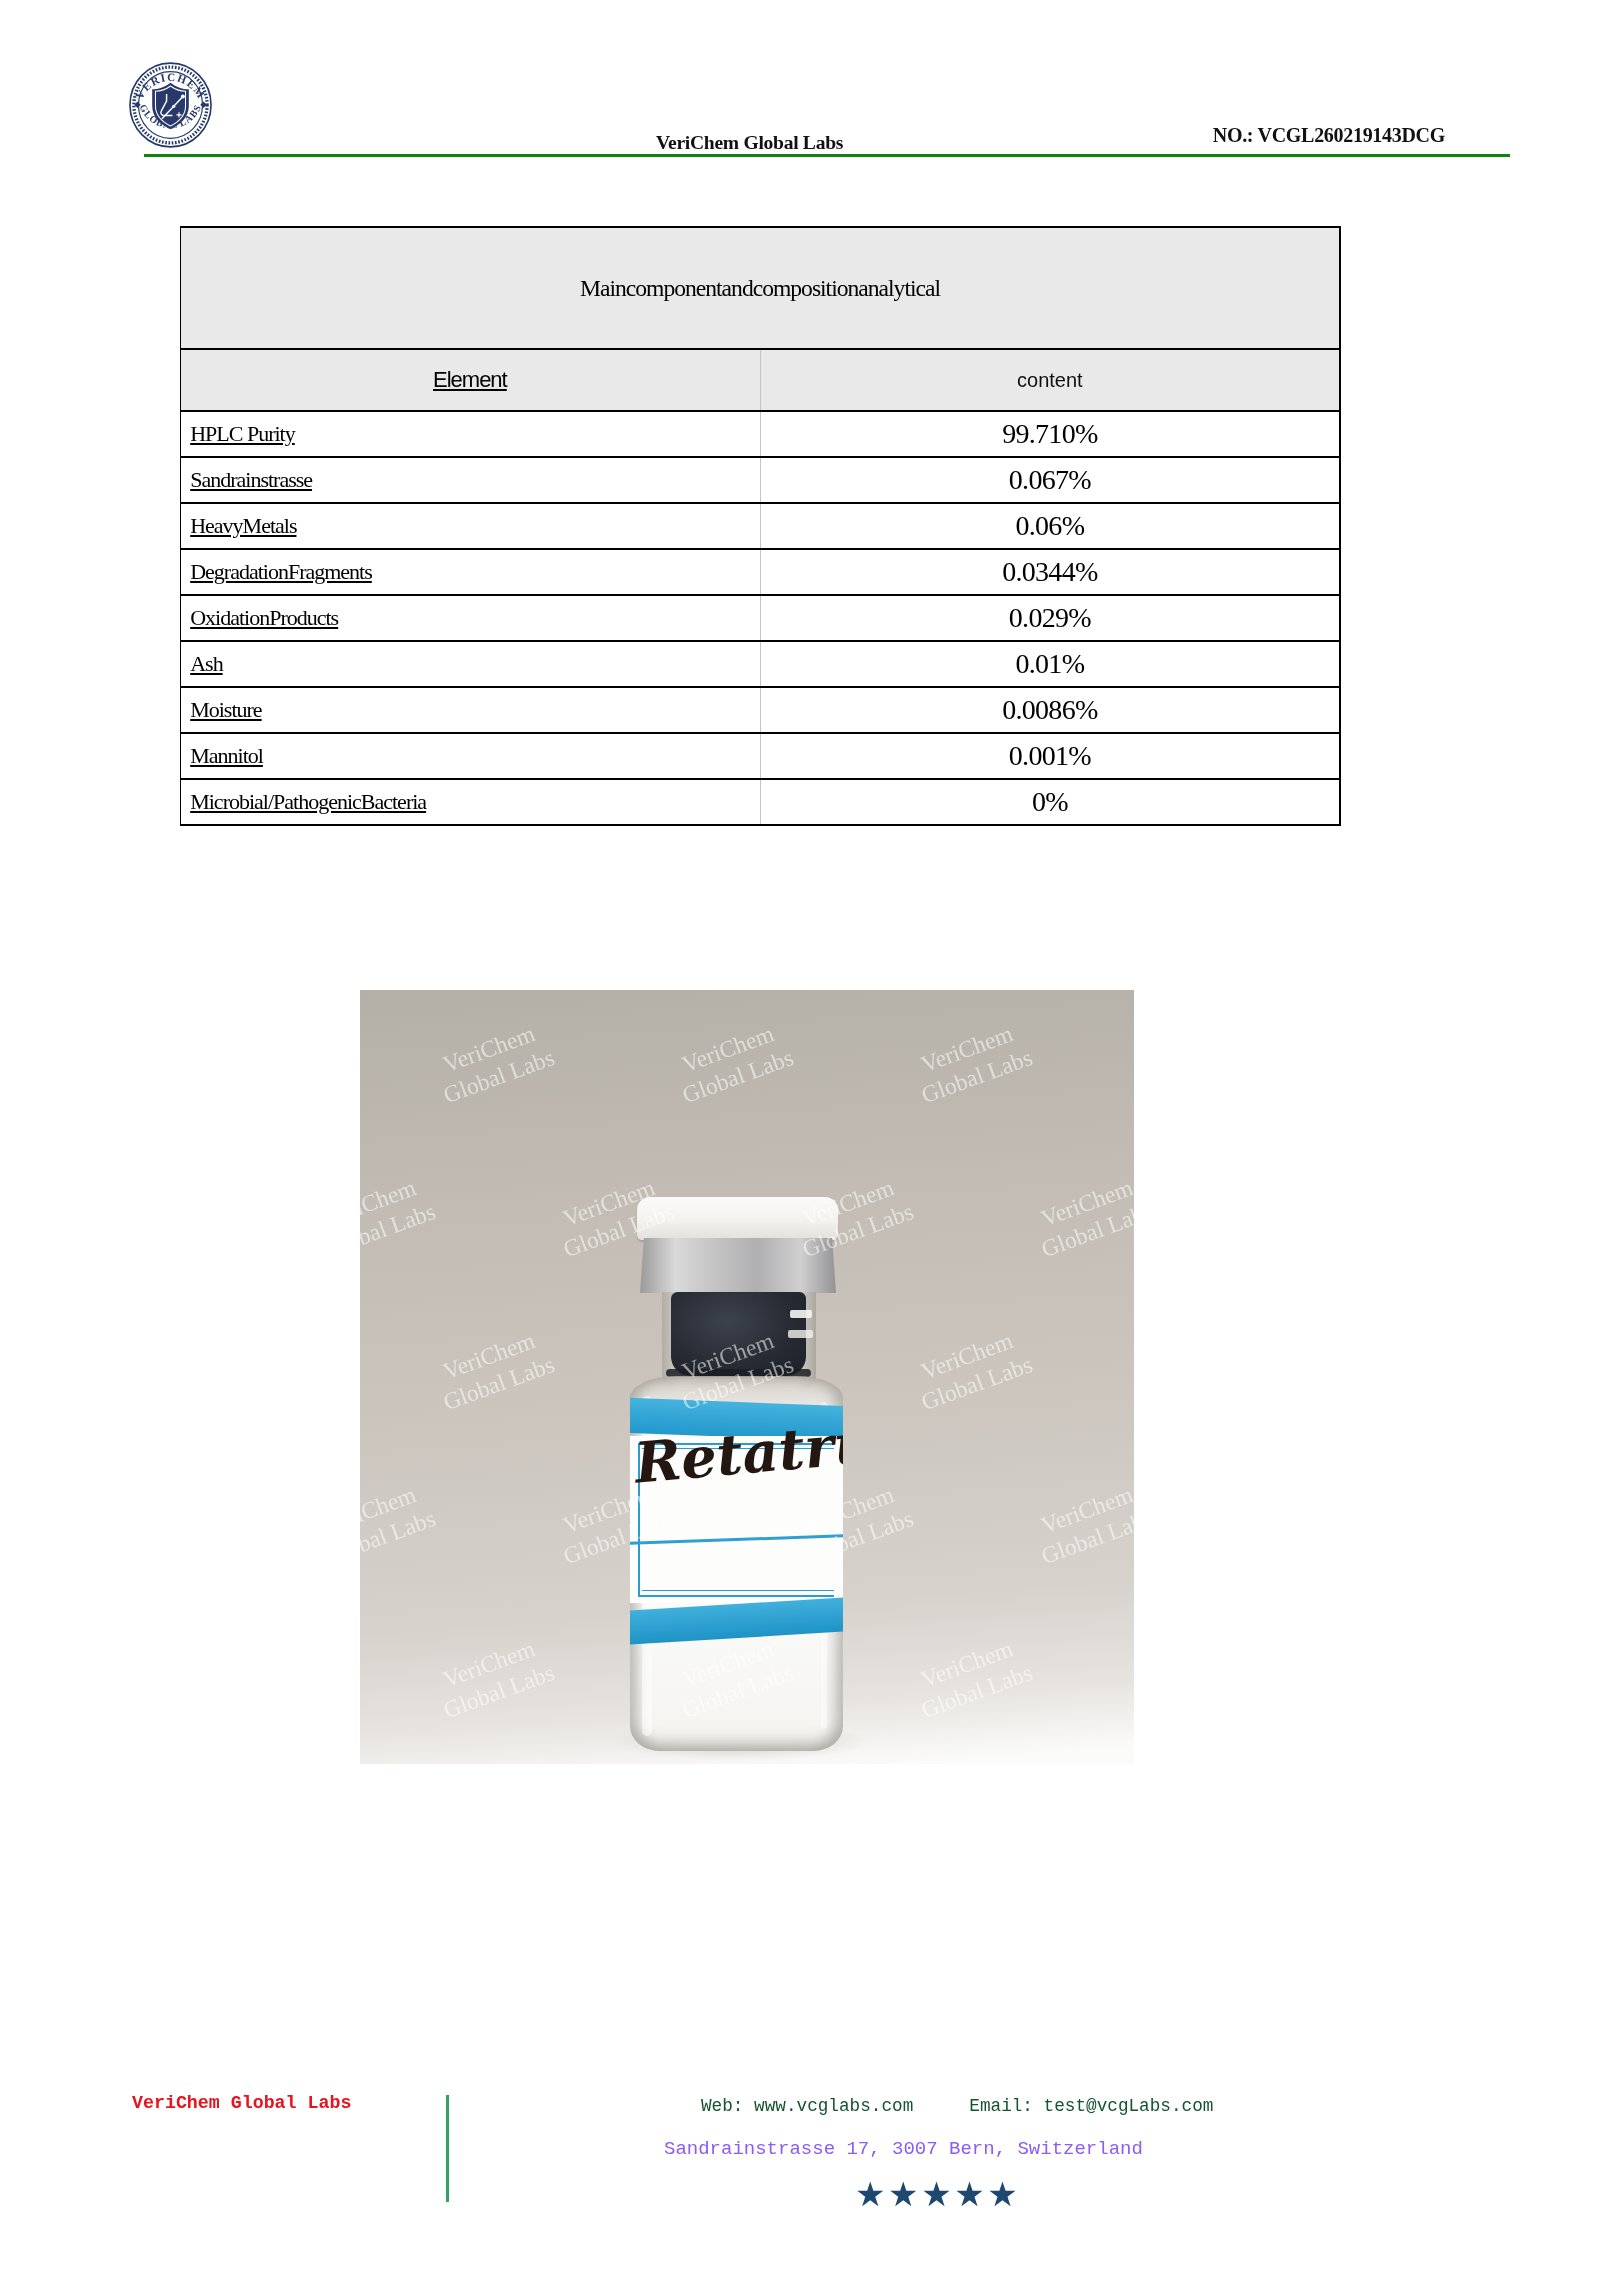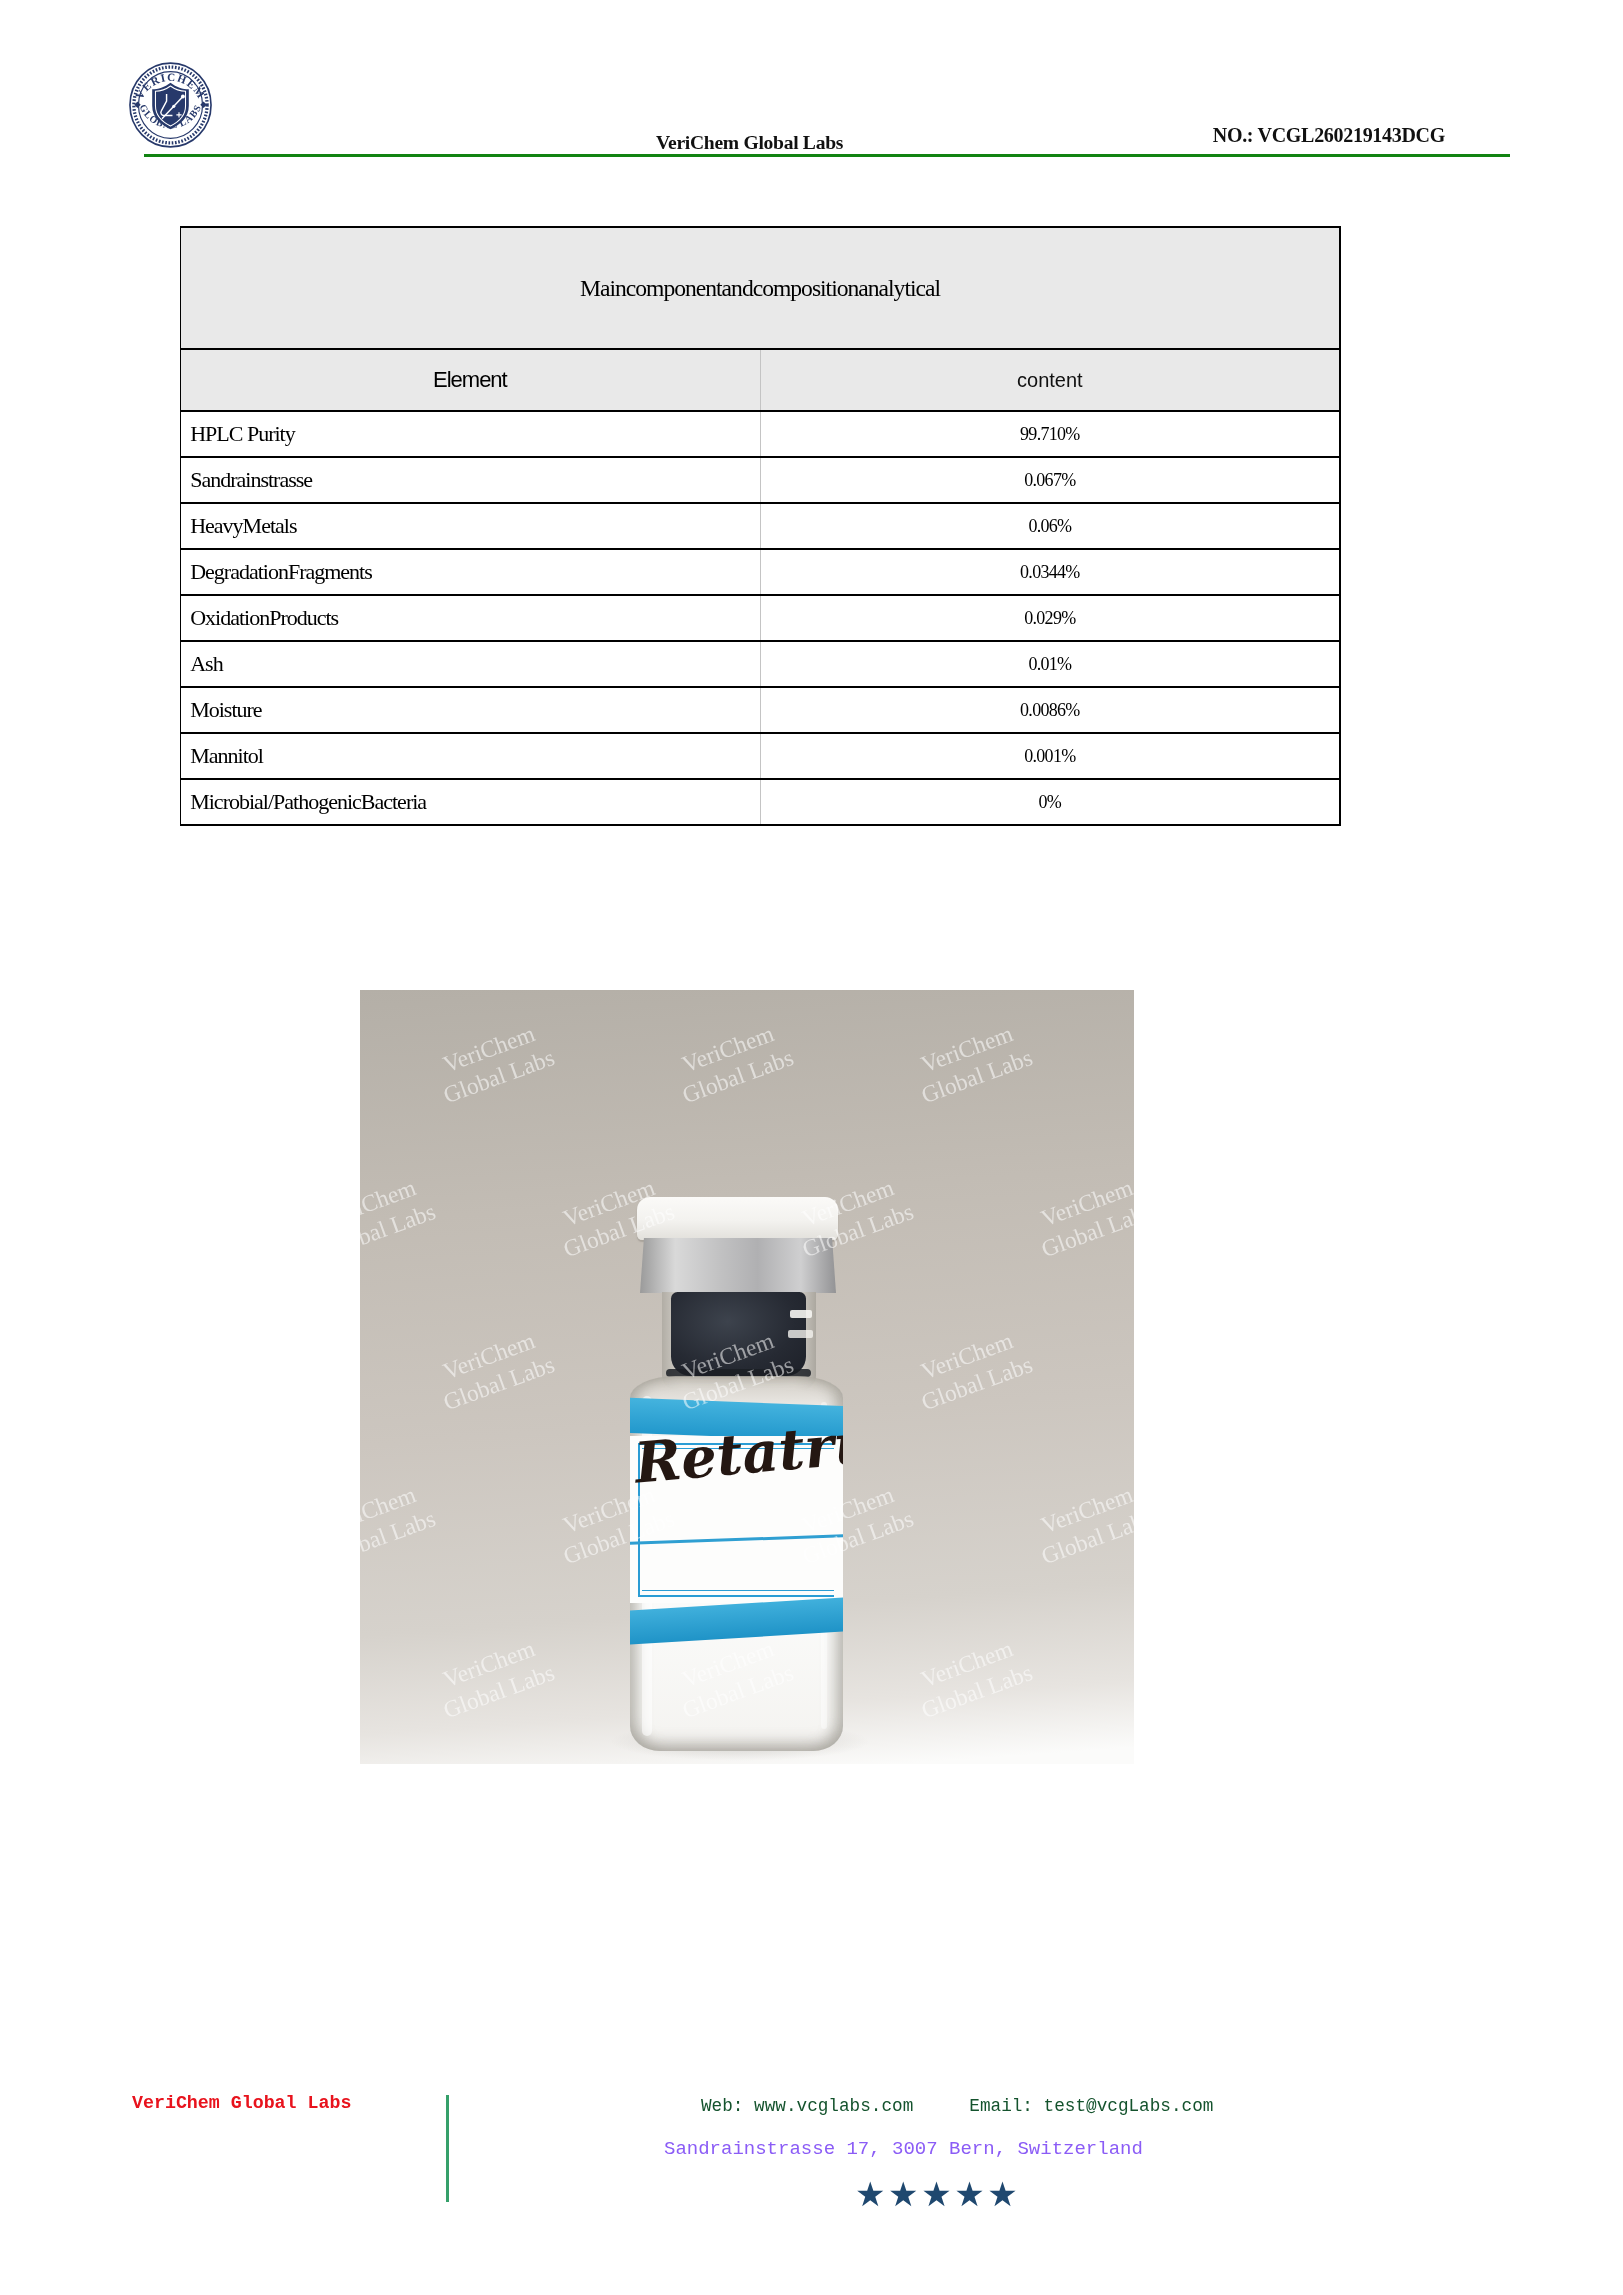--- a/index.html
+++ b/index.html
@@ -17,22 +17,22 @@
   
   .coa-table{position:absolute;left:180px;top:226px;width:1161px;border-collapse:collapse;
         table-layout:fixed;}
   .coa-table td{border-bottom:2px solid #000;}
   .coa-table .title-cell{height:118px;background:#e9e9e9;text-align:center;vertical-align:middle;
         font-size:23.6px;letter-spacing:-1px;color:#000;border-top:2px solid #000;}
   .coa-table .head-cell{height:58px;background:#e9e9e9;text-align:center;vertical-align:middle;
         font-family:"Liberation Sans",sans-serif;font-size:20px;color:#111;}
   .coa-table .el{width:667px;text-align:left;padding-left:9.2px;font-size:22px;
         letter-spacing:-1px;height:42px;color:#000;}
-  .coa-table .ct{text-align:center;font-size:18px;letter-spacing:-0.7px;color:#000;}
-  .coa-table td.vdiv{border-right:1.3px solid #c4c4c4;}
+  .coa-table .ct{text-align:center;font-size:28px;letter-spacing:-0.7px;color:#000;}
+  .coa-table td.vdiv{border-right:1.3px solid #c4c4c4;text-decoration:underline;}
   .coa-table .outer-l{border-left:1.3px solid #000;}
   .coa-table .outer-r{border-right:2px solid #000;}
 
   
   .photo{position:absolute;left:360px;top:990px;width:774px;height:774px;overflow:hidden;
         background:linear-gradient(176deg,#b4afa7 0%,#c2bcb4 28%,#ccc6bf 55%,#d6d2cc 78%,
         #e7e4e0 90%,#fbfbfa 98%);}
   .wm{position:absolute;width:144px;transform:rotate(-20deg);color:rgba(255,255,255,0.55);
         font-family:"Liberation Serif",serif;font-size:23.6px;line-height:29px;text-align:center;
         z-index:6;pointer-events:none;}

